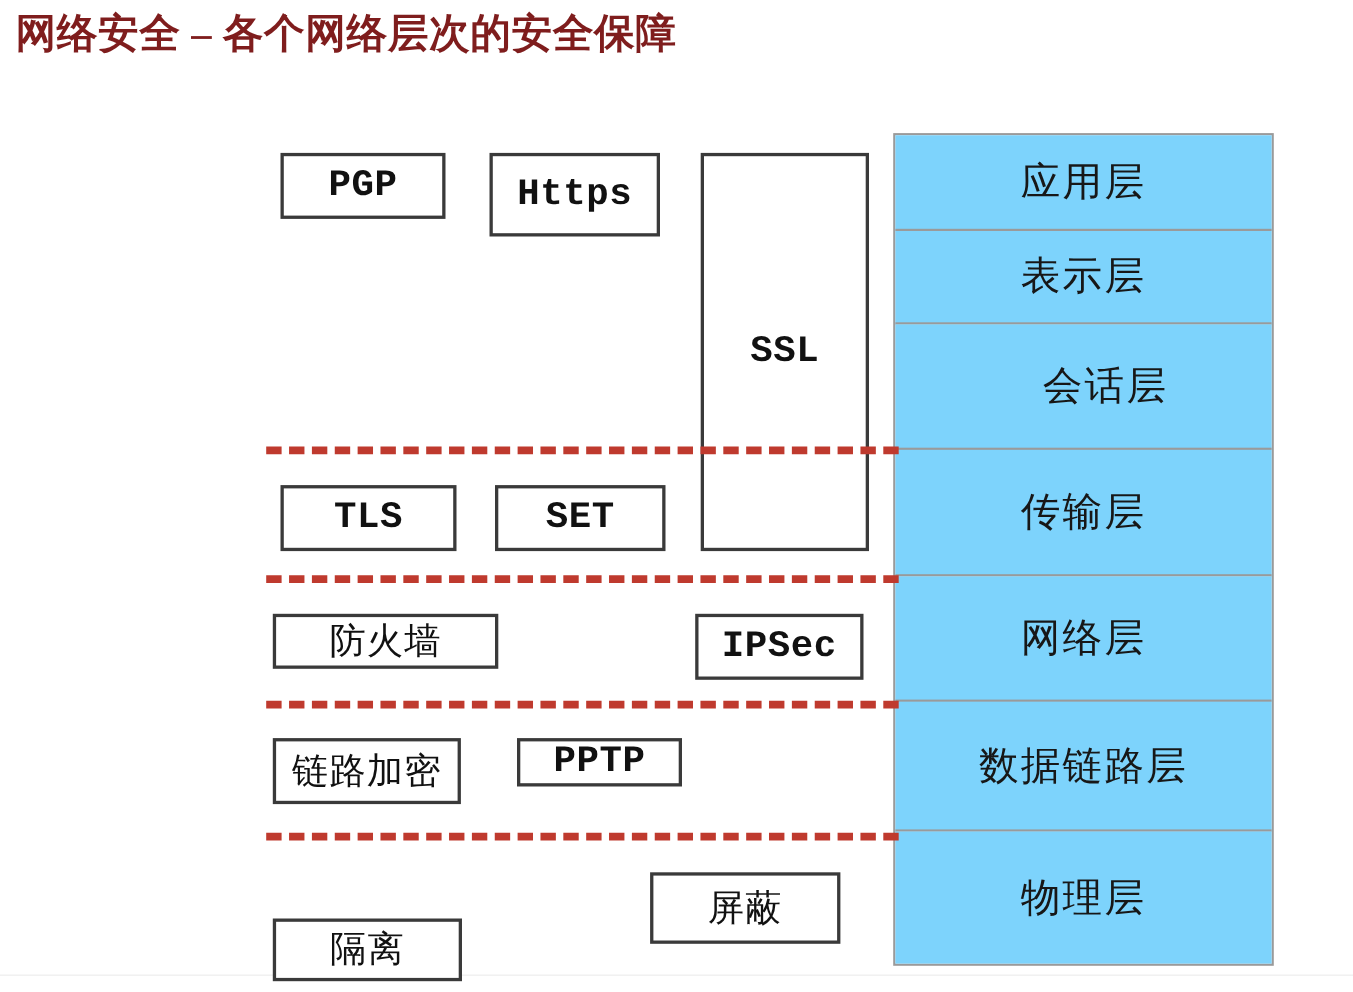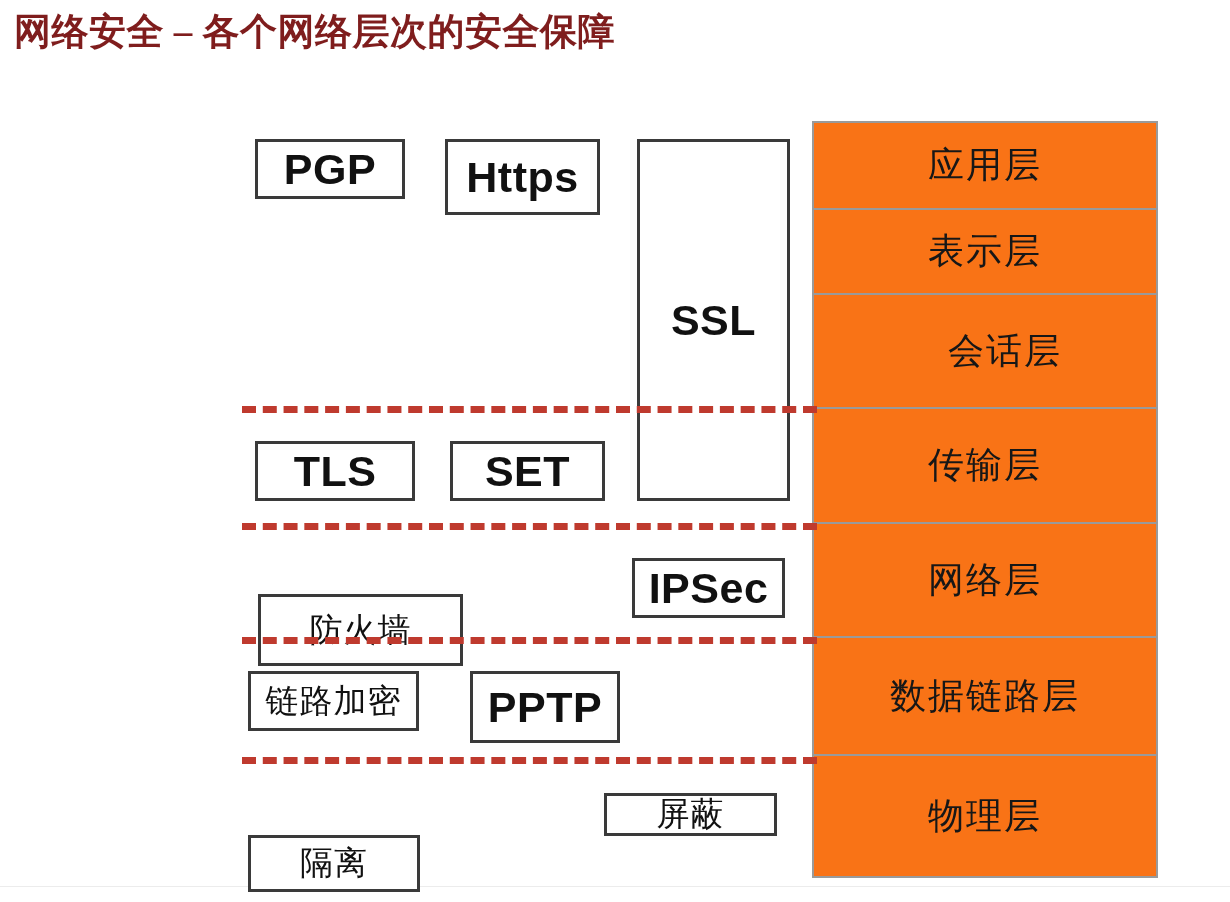--- a/index.html
+++ b/index.html
@@ -52,63 +52,63 @@
     box-sizing: border-box;
     display: flex;
     align-items: center;
     justify-content: center;
     border-bottom: 2px solid #9a9a9a;
     font-family: "DejaVu Sans", "Liberation Sans", sans-serif;
     font-weight: 400;
     font-size: 36px;
     color: #171717;
     letter-spacing: 2px;
-    background: #f97316;
+    background: #7dd3fc;
   }
   .osi-row:last-child { border-bottom: none; }
 
   
   .mech-box {
     position: absolute;
     box-sizing: border-box;
     border: 3px solid #3a3a3a;
     background: #ffffff;
     display: flex;
     align-items: center;
     justify-content: center;
     color: #111111;
     z-index: 3;
   }
   .mech-box.latin {
-    font-family: Liberation Sans, sans-serif;
+    font-family: Liberation Mono, monospace;
     font-weight: bold;
-    font-size: 43px;
+    font-size: 34px;
     letter-spacing: 0.5px;
   }
   .mech-box.cjk {
     font-family: "DejaVu Sans", "Liberation Sans", sans-serif;
     font-weight: 400;
     font-size: 33px;
     letter-spacing: 1px;
   }
 
   
   #box-pgp        { left:255px; top:139px; width:150px; height:60px; }
   #box-https      { left:445px; top:139px; width:155px; height:76px; }
   #box-ssl        { left:637px; top:139px; width:153px; height:362px;
                     align-items:center; justify-content:center; }
   #box-tls        { left:255px; top:441px; width:160px; height:60px; }
   #box-set        { left:450px; top:441px; width:155px; height:60px; }
-  #box-firewall   { left:258px; top:558px; width:205px; height:72px;margin-top:36px; }
+  #box-firewall   { left:248px; top:558px; width:205px; height:50px; }
   #box-ipsec      { left:632px; top:558px; width:153px; height:60px; }
   #box-linkenc    { left:248px; top:671px; width:171px; height:60px; }
-  #box-pptp       { left:470px; top:671px; width:150px; height:72px; }
+  #box-pptp       { left:470px; top:671px; width:150px; height:44px; }
   #box-l2tp       { left:637px; top:671px; width:148px; height:60px; }
   #box-isolate    { left:248px; top:835px; width:172px; height:57px; }
-  #box-shield     { left:604px; top:793px; width:173px; height:43px; }
+  #box-shield     { left:591px; top:793px; width:173px; height:65px; }
 
   
   .dash-line {
     position: absolute;
     left: 242px;
     width: 575px;
     height: 0;
     border-top: 7px dashed #bf3a2e;
     z-index: 5;
   }

